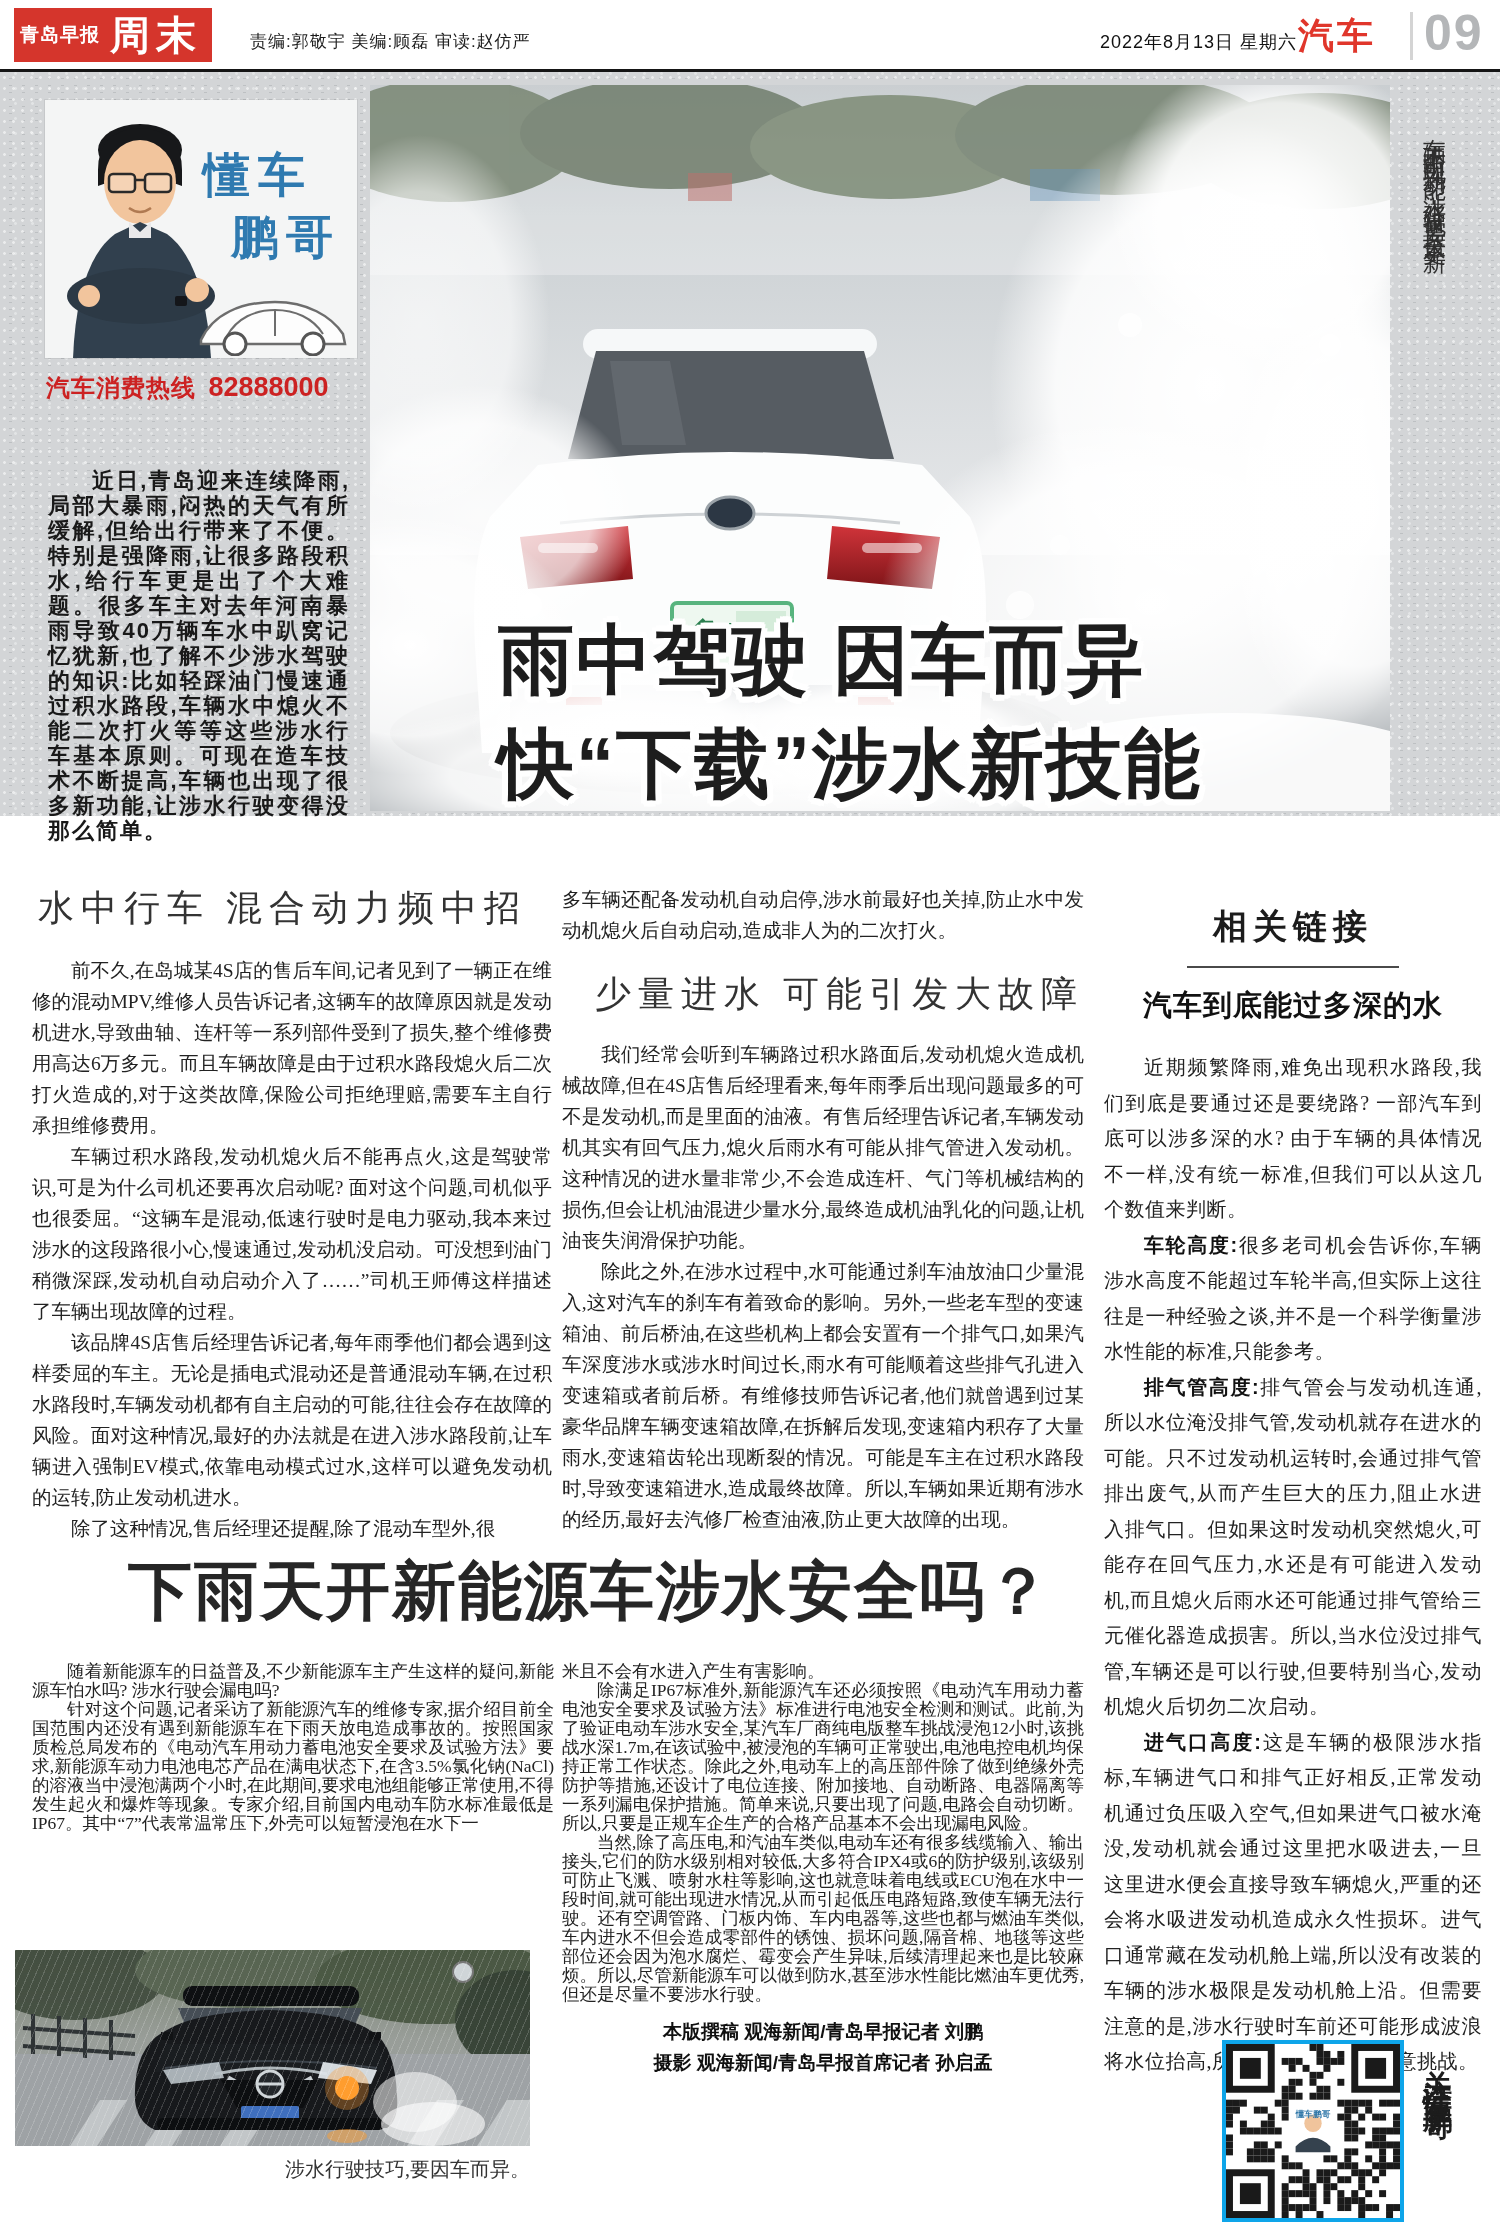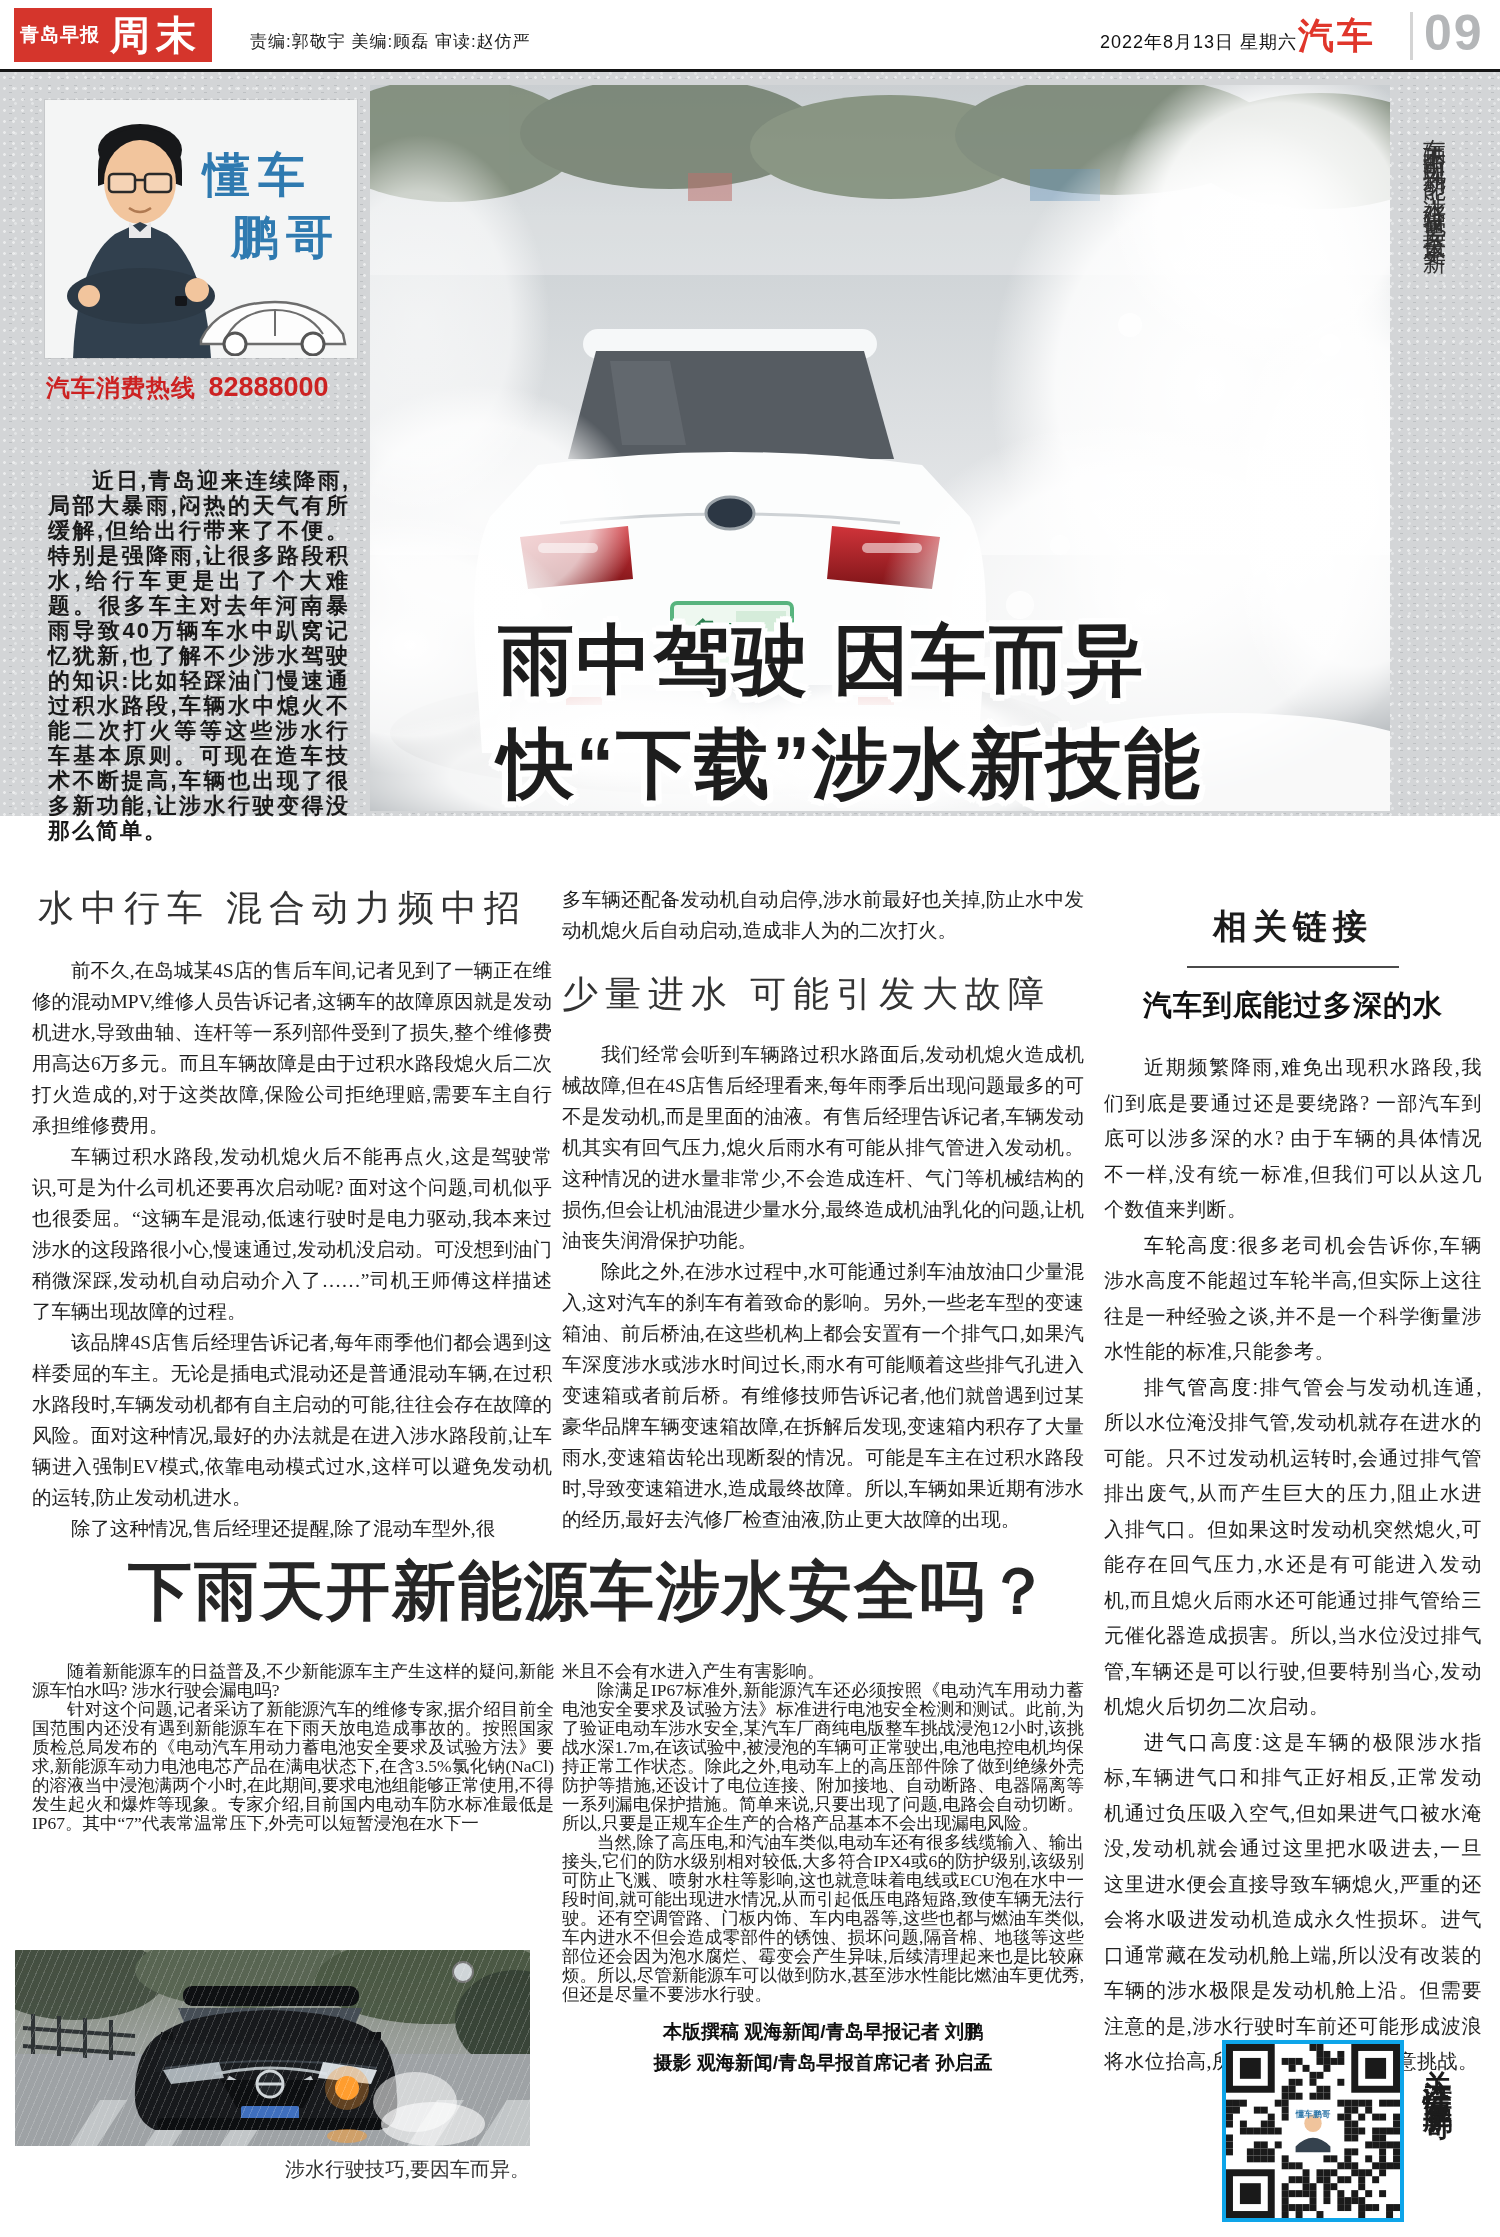--- a/index.html
+++ b/index.html
@@ -45,32 +45,32 @@
       text-shadow:-6px 0 0 #fff,6px 0 0 #fff,0 -6px 0 #fff,0 6px 0 #fff,
                   -4px -4px 0 #fff,4px -4px 0 #fff,-4px 4px 0 #fff,4px 4px 0 #fff,
                   -6px 3px 0 #fff,6px 3px 0 #fff,3px -6px 0 #fff,-3px 6px 0 #fff;}
   .side-note{position:absolute;left:1420px;top:48px;height:560px;writing-mode:vertical-rl;
              font-size:23px;letter-spacing:5px;color:#2e2e2e;font-weight:500;}
   .col{position:absolute;}
   .a1{left:32px;top:884px;width:520px;}
   .a2{left:562px;top:884px;width:522px;}
   .col h2{font-family:"Liberation Serif",serif;font-size:36px;font-weight:500;letter-spacing:7px;
           color:#333;margin:0 0 22px 6px;}
-  .a2 h2{text-align:left;margin:24px 0 20px;}
+  .a2 h2{text-align:right;margin:24px 0 20px;}
   .bodytext p{font-family:"Liberation Serif",serif;font-size:19.5px;line-height:31px;
               text-align:justify;color:#222;margin:0;text-indent:2em;}
   .p-cont{text-indent:0 !important;}
 
   .sidebar{position:absolute;left:1104px;top:888px;width:378px;}
   .sidebar .tag{font-size:34px;font-weight:900;color:#1c1c1c;text-align:center;letter-spacing:6px;margin:16px;}
   .sidebar .rule{width:212px;height:2px;background:#4a4a4a;margin:16px auto 18px;}
   .sidebar .title{font-size:29px;font-weight:800;text-align:center;color:#111;margin:0 0 24px;letter-spacing:1px;}
   .sidebar p{font-family:"Liberation Serif",serif;font-size:20px;line-height:35.5px;color:#222;
              text-align:justify;text-indent:2em;margin:0;letter-spacing:.5px;}
-  .runhead{font-family:"Liberation Sans",sans-serif;font-weight:400;color:#111;margin-top:43px;}
+  .runhead{font-family:"Liberation Sans",sans-serif;font-weight:700;color:#111;margin-top:43px;}
 
   .headline2{position:absolute;left:90px;top:1548px;width:1000px;text-align:center;
              font-size:64px;font-weight:900;color:#262626;letter-spacing:2px;margin:0;}
 
   .b1{left:32px;top:1662px;width:522px;}
   .b2{left:562px;top:1662px;width:522px;}
   .bottomtext p{font-family:"Liberation Serif",serif;font-size:17.5px;line-height:19px;
                 text-align:justify;color:#222;margin:0;text-indent:2em;}
   .bylines{margin-top:12px;text-align:center;font-weight:700;font-size:19px;line-height:31px;color:#101010;}
 

